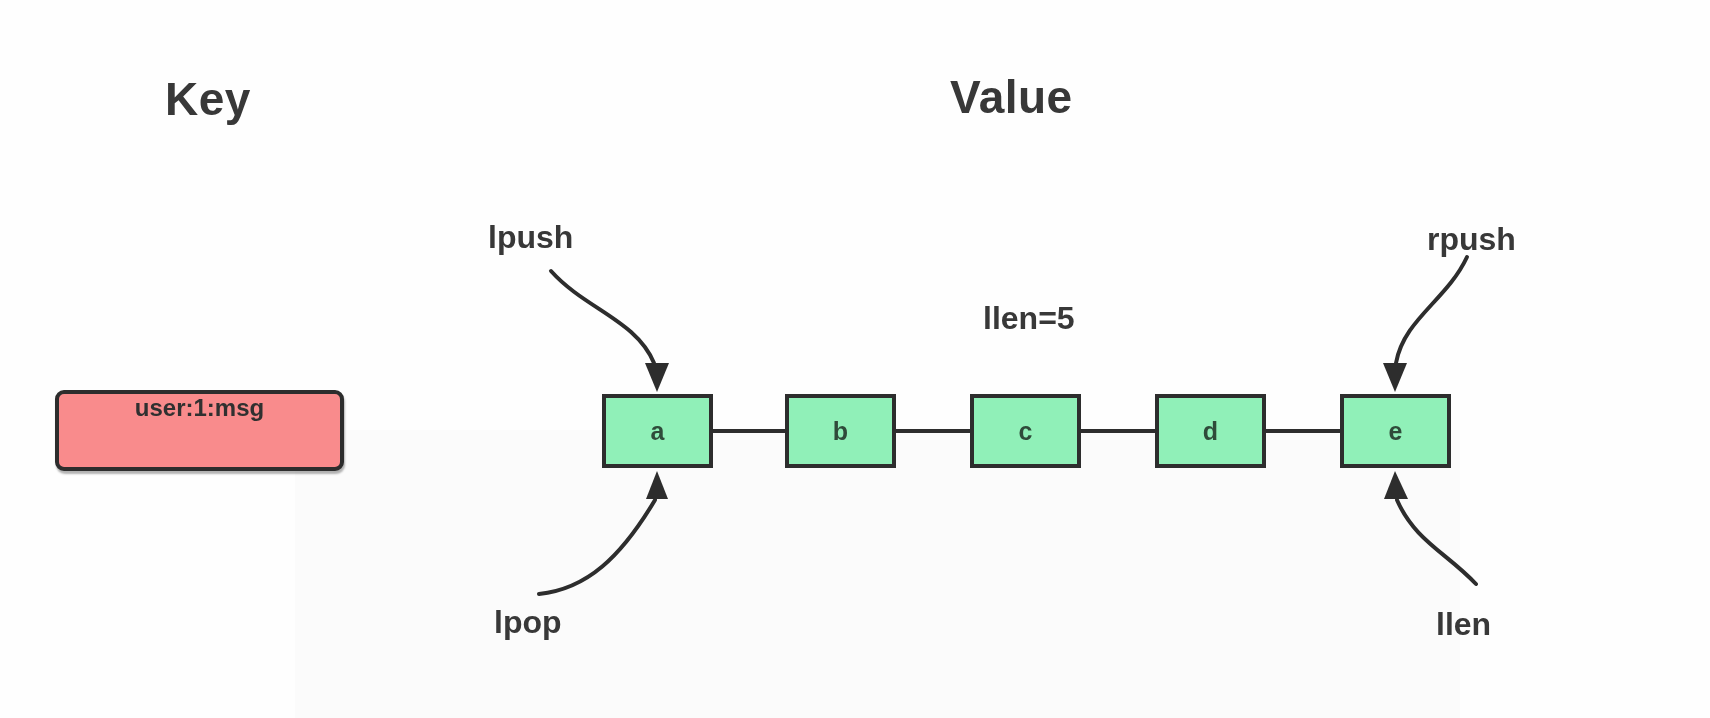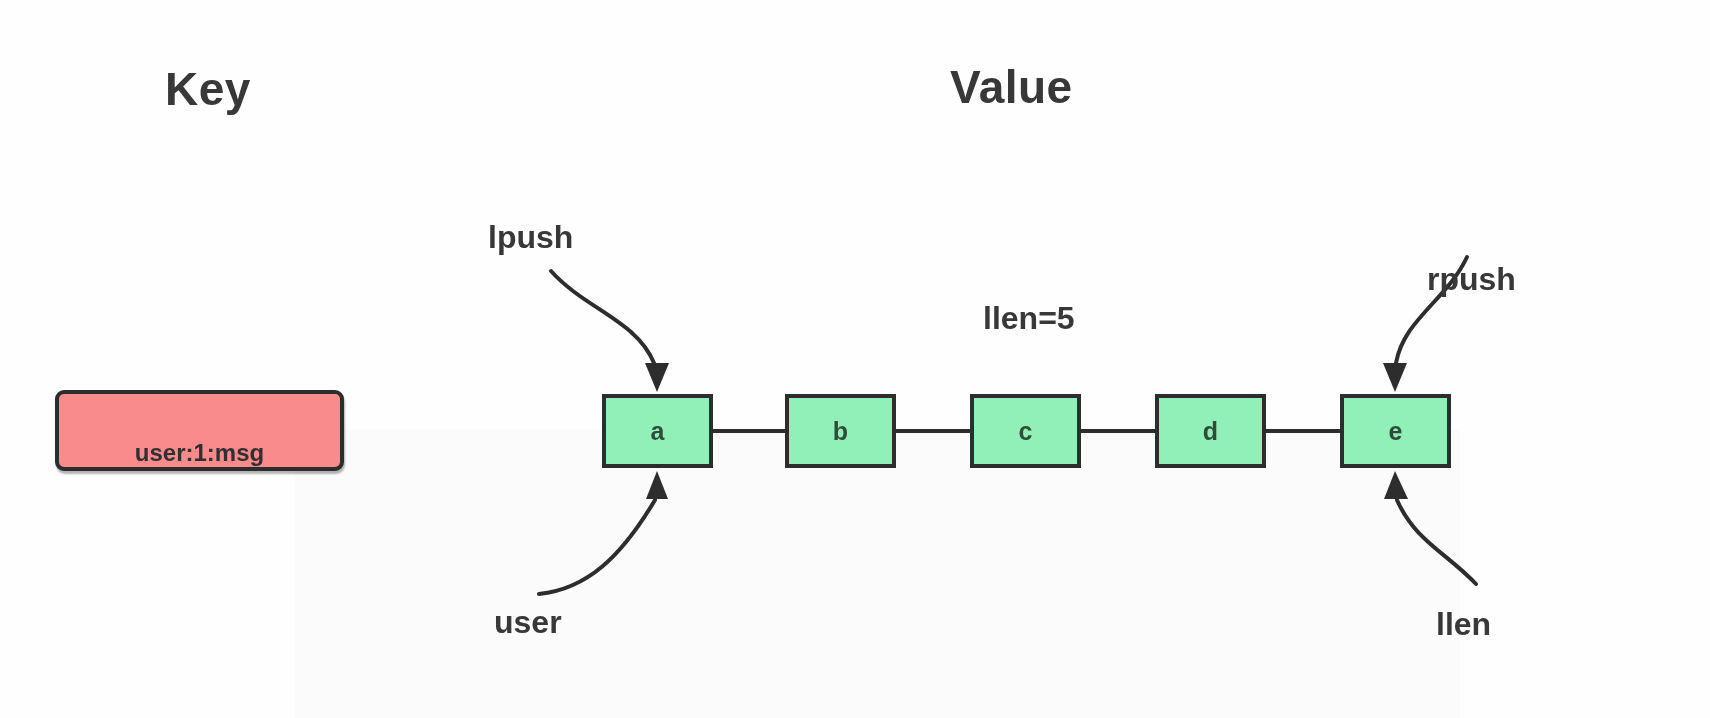--- a/index.html
+++ b/index.html
@@ -24,50 +24,51 @@
     height: 288px;
     background: rgba(0,0,0,0.012);
   }
   .heading {
     position: absolute;
     font-size: 46px;
     font-weight: bold;
     color: var(--text, #383838);
     letter-spacing: 0.5px;
     white-space: nowrap;
+    margin-top: 10px;
   }
   .heading.key   { left: 165px; top: 62px; }
   .heading.value { left: 950px; top: 60px; }
 
   .op-label, .annotation {
     position: absolute;
     font-size: 32px;
     font-weight: bold;
     color: var(--text, #383838);
     white-space: nowrap;
   }
   .op-lpush { left: 488px;  top: 219px; }
-  .op-rpush { left: 1427px; top: 221px; margin-top: 40px; }
+  .op-rpush { left: 1427px; top: 221px; }
   .op-lpop  { left: 494px;  top: 604px; }
   .op-rpop  { left: 1436px; top: 606px; }
   .ann-llen   { left: 983px;  top: 300px; }
   .ann-lrange { left: 1037px; top: 567px; }
 
   .key-box {
     position: absolute;
     left: 55px;
     top: 390px;
     width: 281px;
     height: 73px;
     background: var(--key-fill, #f98b8c);
     border: 4px solid var(--stroke, #2d2d2d);
     border-radius: 9px;
     box-shadow: 1px 3px 2px rgba(40,40,40,0.35);
     display: flex;
-    align-items: flex-end;
+    align-items: flex-start;
     justify-content: center;
   }
   .key-box span {
     font-size: 24px;
     font-weight: bold;
     color: #303030;
   }
 
   .node {
     position: absolute;
@@ -154,18 +155,18 @@
   </div>
   <div class="node n4">
     <span>d</span>
   </div>
   <div class="node n5">
     <span>e</span>
   </div>
 
   <div class="op-label op-lpush">lpush</div>
   <div class="op-label op-rpush">rpush</div>
-  <div class="op-label op-lpop">user</div>
+  <div class="op-label op-lpop">lpop</div>
   <div class="op-label op-rpop">llen</div>
 
   <div class="annotation ann-llen">llen=5</div>
 
 </div>
 
 </body></html>

